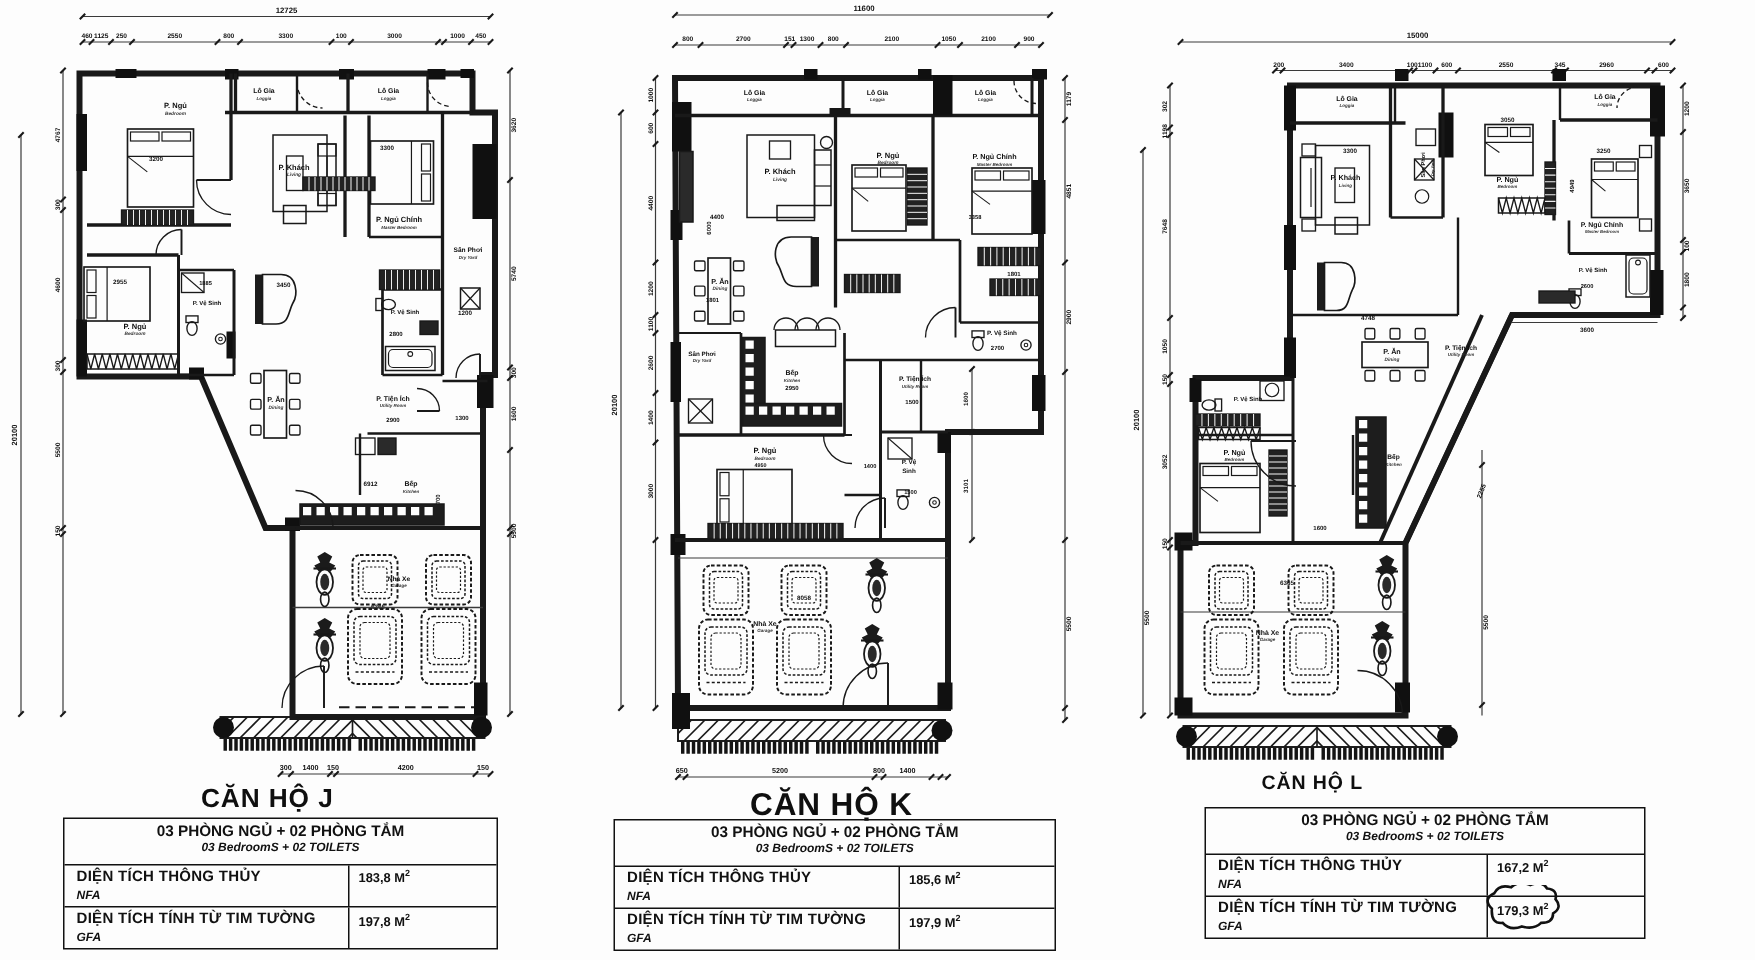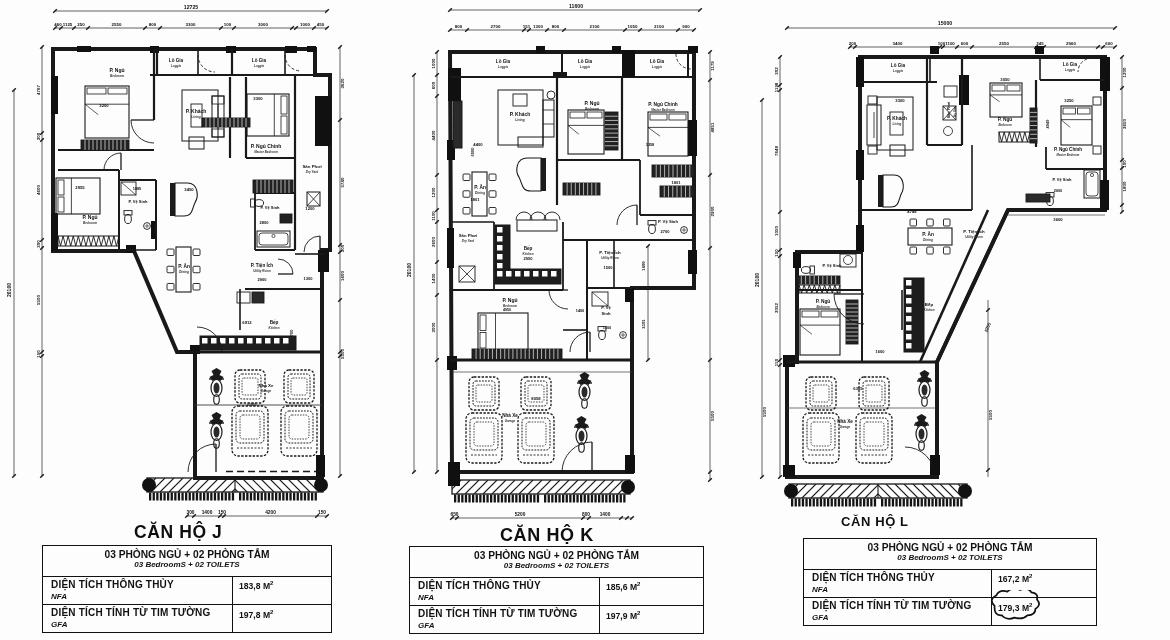--- a/index.html
+++ b/index.html
@@ -1446,21 +1446,21 @@
   <div style="position:absolute;left:196px;top:3px;font-size:8.6px;font-weight:bold">183,8 M<span style="font-size:6px;vertical-align:super">2</span></div>
  </div>
  <div style="height:27px;position:relative">
   <div style="position:absolute;left:8px;top:2px;font-size:10px;font-weight:bold;letter-spacing:0.2px">DIỆN TÍCH TÍNH TỪ TIM TƯỜNG</div>
   <div style="position:absolute;left:8px;top:15px;font-size:8px;font-weight:bold;font-style:italic">GFA</div>
   <div style="position:absolute;left:189px;top:0;bottom:0;border-left:1.4px solid #111"></div>
   <div style="position:absolute;left:196px;top:4px;font-size:8.6px;font-weight:bold">197,8 M<span style="font-size:6px;vertical-align:super">2</span></div>
  </div>
 </div>
 
-<div style="position:absolute;left:500px;top:525px;font-size:18px;font-weight:bold;letter-spacing:0.6px;color:#0f0f0f">CĂN HỘ K</div>
+<div style="position:absolute;left:500px;top:525px;font-size:21px;font-weight:bold;letter-spacing:0.6px;color:#0f0f0f">CĂN HỘ K</div>
 
 <div style="position:absolute;left:409px;top:546px;width:293px;border:1.8px solid #111;color:#111">
  <div style="height:30px;border-bottom:1.6px solid #111;text-align:center">
   <div style="font-size:10.2px;font-weight:bold;padding-top:3px">03 PHÒNG NGỦ + 02 PHÒNG TẮM</div>
   <div style="font-size:8px;font-weight:bold;font-style:italic">03 BedroomS + 02 TOILETS</div>
  </div>
  <div style="height:27px;border-bottom:1.6px solid #111;position:relative">
   <div style="position:absolute;left:8px;top:2px;font-size:10px;font-weight:bold;letter-spacing:0.2px">DIỆN TÍCH THÔNG THỦY</div>
   <div style="position:absolute;left:8px;top:15px;font-size:8px;font-weight:bold;font-style:italic">NFA</div>
   <div style="position:absolute;left:189px;top:0;bottom:0;border-left:1.4px solid #111"></div>

